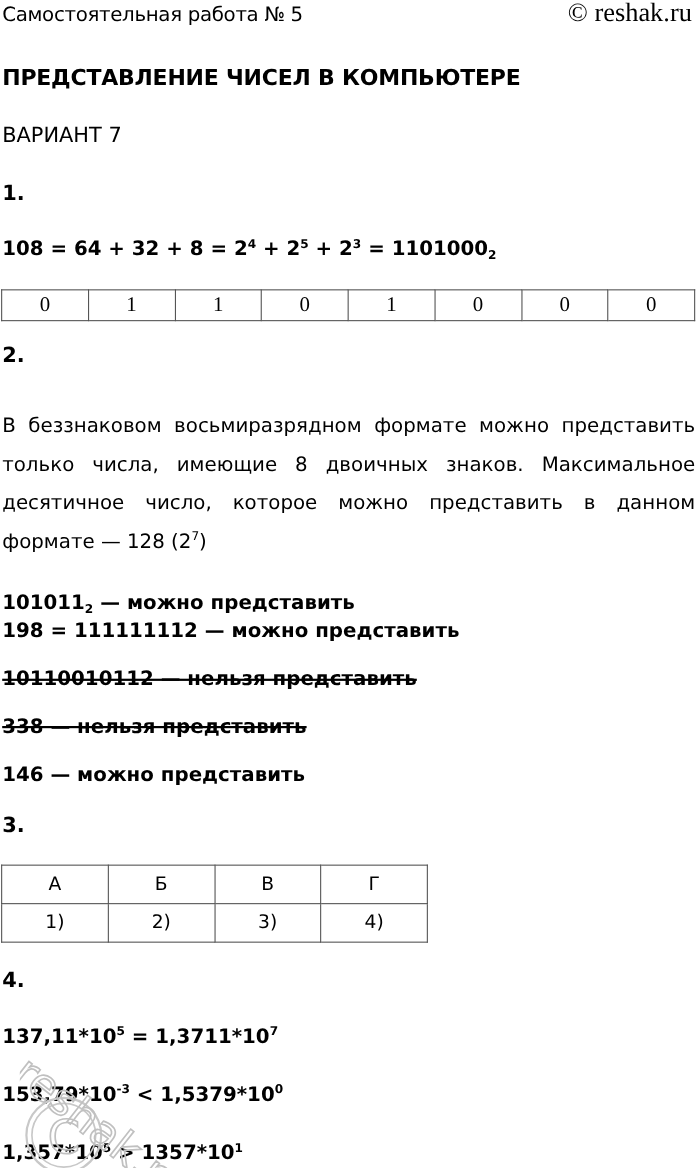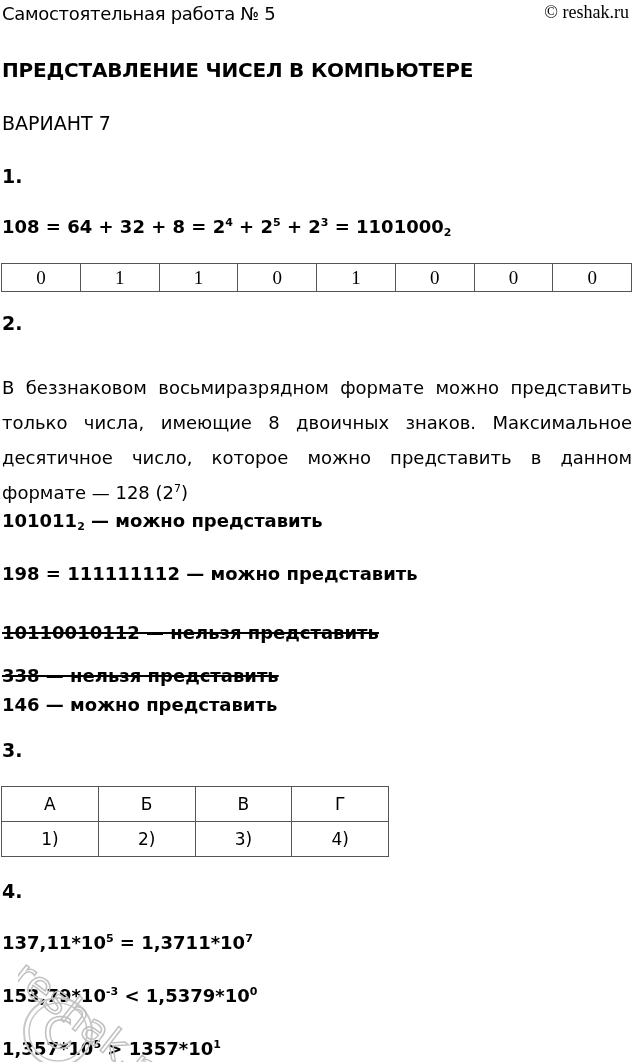--- a/index.html
+++ b/index.html
@@ -2,28 +2,28 @@
 <html><head>
 <meta charset="utf-8">
 <style>
   html, body { margin: 0; padding: 0; background: #ffffff; }
   body {
     width: 635px; height: 1062px; position: relative; overflow: hidden;
     font-family: "DejaVu Sans", sans-serif; color: #000;
   }
   .abs { position: absolute; }
   .header-title { left: 2px; top: 0px; font-size: 18px; line-height: 28px; letter-spacing: -0.3px; }
-  .copyright { right: 6px; top: 0px; font-family: "Liberation Serif", serif; font-size: 18px; line-height: 24px; }
+  .copyright { right: 6px; top: 0px; font-family: "Liberation Serif", serif; font-size: 24px; line-height: 24px; }
   .main-title { left: 2px; top: 56px; font-size: 20px; font-weight: bold; line-height: 28px; letter-spacing: -0.2px; }
   .variant { left: 2px; top: 109px; font-size: 19px; line-height: 28px; }
   .task-num { left: 2px; font-size: 19px; font-weight: bold; line-height: 26px; }
   .line { left: 2px; font-size: 18px; line-height: 26px; white-space: nowrap; font-weight: bold; }
   sup { font-size: 11px; vertical-align: 7px; line-height: 0; }
   sub { font-size: 11px; vertical-align: -3px; line-height: 0; }
-  .struck { text-decoration: line-through; text-decoration-thickness: 2px; margin-top: 15px; }
+  .struck { text-decoration: line-through; text-decoration-thickness: 2px; }
   .bits {
     left: 1px; top: 263px; width: 631px; height: 29px;
     border-collapse: collapse; table-layout: fixed;
     font-family: "Liberation Serif", serif; font-size: 19px;
   }
   .bits td { border: 1px solid #555; text-align: center; padding: 0; height: 27px; }
   .para {
     left: 2px; top: 370px; width: 630px; font-size: 18px; line-height: 35px;
     text-align: justify; text-align-last: left;
   }
@@ -56,21 +56,21 @@
     <td>0</td>
     <td>0</td>
     <td>0</td>
   </tr>
 </tbody>
   </table>
 
 <div class="abs task-num" style="top:310px">2.</div>
 <div class="abs para"><span>В беззнаковом восьмиразрядном формате можно представить только числа, имеющие 8 двоичных знаков. Максимальное десятичное число, которое можно представить в данном формате — 128 (2</span><sup>7</sup><span>)</span></div>
 
-<div class="abs line" style="top:508px"><span>101011</span><sub>2</sub><span> — можно представить</span></div>
+<div class="abs line" style="top:536px"><span>101011</span><sub>2</sub><span> — можно представить</span></div>
 <div class="abs line" style="top:561px">198 = 111111112 — можно представить</div>
 <div class="abs line struck" style="top:605px">10110010112 — нельзя представить</div>
 <div class="abs line struck" style="top:648px">338 — нельзя представить</div>
 <div class="abs line" style="top:692px">146 — можно представить</div>
 
 <div class="abs task-num" style="top:737px">3.</div>
 <table class="abs ans">
   <tbody>
       <tr>
     <td>А</td>

